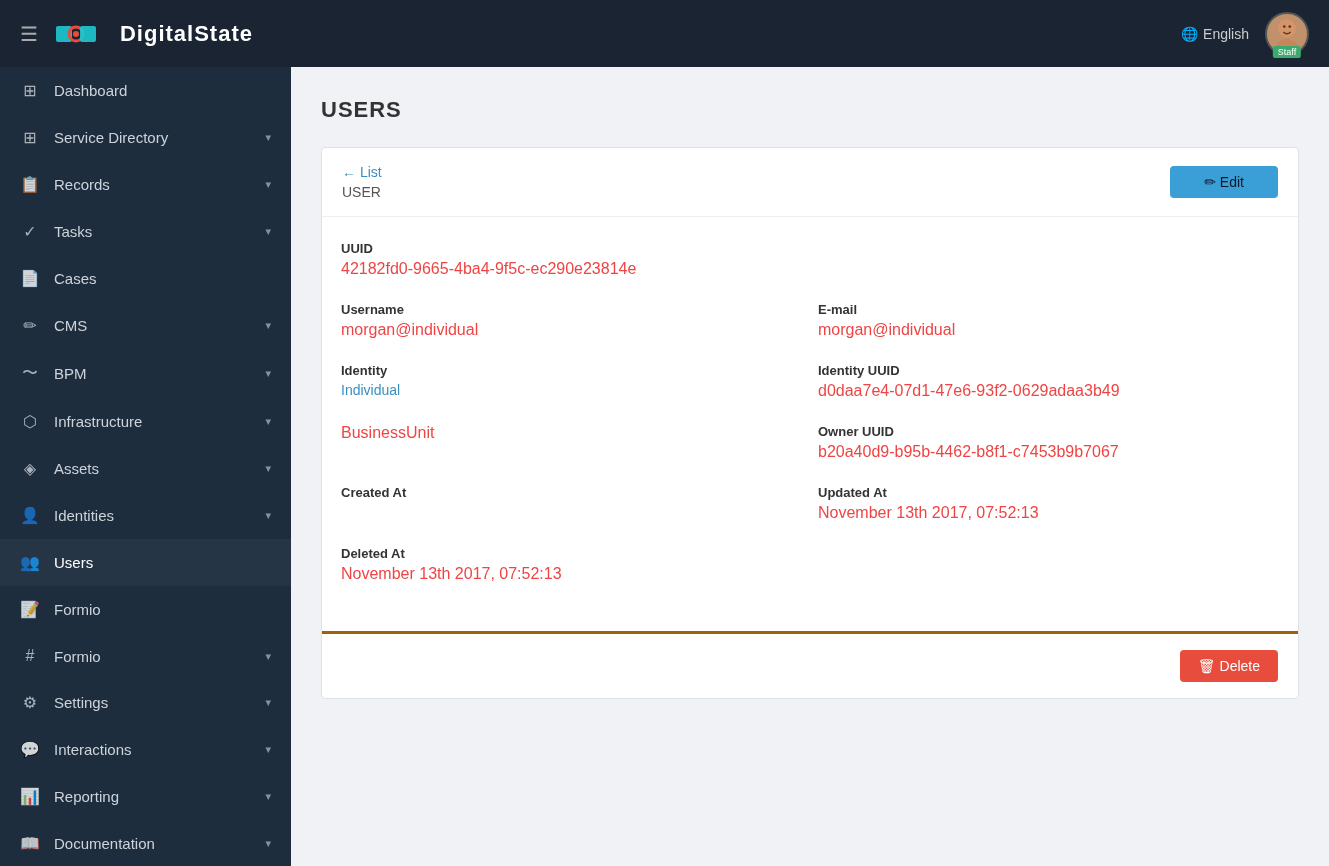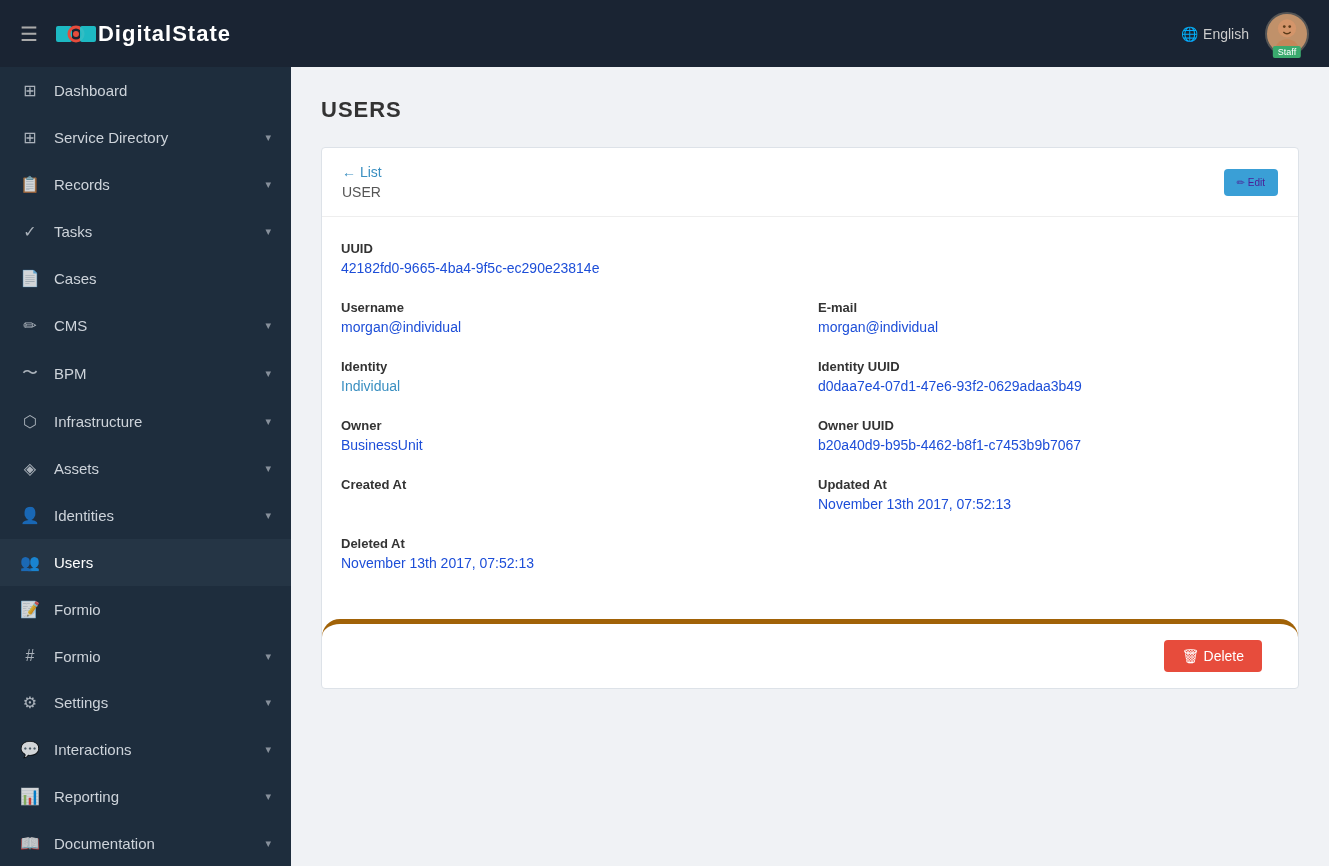--- a/index.html
+++ b/index.html
@@ -10,21 +10,21 @@
       background: #1a2433;
       height: 67px;
       display: flex;
       align-items: center;
       padding: 0 20px;
       flex-shrink: 0;
       justify-content: space-between;
     }
     .topnav-left { display: flex; align-items: center; gap: 16px; }
     .hamburger { color: #aaa; font-size: 20px; cursor: pointer; }
-    .logo { display: flex; align-items: center; gap: 0; }
+    .logo { display: flex; align-items: center; gap: 22px; }
     .logo-text { color: white; font-size: 22px; font-weight: 700; letter-spacing: 1px; }
     .topnav-right { display: flex; align-items: center; gap: 16px; }
     .lang-btn { color: #ccc; font-size: 14px; cursor: pointer; display: flex; align-items: center; gap: 4px; }
     .avatar-wrap { position: relative; }
     .avatar {
       width: 44px; height: 44px; border-radius: 50%;
       background: #c0916a;
       overflow: hidden;
       display: flex; align-items: flex-end; justify-content: center;
       border: 2px solid #555;
@@ -86,42 +86,42 @@
       padding: 16px 20px;
       border-bottom: 1px solid #eee;
       display: flex; align-items: center; justify-content: space-between;
     }
     .card-header-left { display: flex; flex-direction: column; gap: 4px; }
     .back-link { color: #3a8fc1; font-size: 14px; cursor: pointer; display: flex; align-items: center; gap: 4px; }
     .card-sub { font-size: 14px; color: #555; font-weight: 500; }
 
     .edit-btn {
       background: #3a9fd6;
-      color: #4c1d95;
+      color: #0f172a;
       border: none;
-      padding: 8px 13px;
+      padding: 8px 34px;
       border-radius: 4px;
-      font-size: 10px;
+      font-size: 14px;
       cursor: pointer;
       display: flex; align-items: center; gap: 6px;
     }
 
     .card-body { padding: 24px 19px; }
     .field-section-full { margin-bottom: 24px; }
 
     .fields-row { display: grid; grid-template-columns: 1fr 1fr; gap: 16px; margin-bottom: 24px; }
 
     .field-label { font-size: 13px; font-weight: 700; color: #333; margin-bottom: 4px; }
-    .field-value { font-size: 14px; color: #1d4ed8; }
+    .field-value { font-size: 16px; color: #ef4444; }
     .field-value-link { font-size: 14px; color: #3a8fc1; cursor: pointer; }
 
     .card-footer {
-      padding: 16px 36px;
-      border-top: 5px solid #a16207;
-      display: flex; justify-content: flex-end; border-radius: 18px;
+      padding: 16px 20px;
+      border-top: 3px solid #a16207;
+      display: flex; justify-content: flex-end;
     }
 
     .delete-btn {
       background: #e74c3c;
       color: white;
       border: none;
       padding: 8px 18px;
       border-radius: 4px;
       font-size: 14px;
       cursor: pointer;
@@ -325,21 +325,20 @@
             <div class="field-value-link">Individual</div>
           </div>
           <div>
             <div class="field-label">Identity UUID</div>
             <div class="field-value">d0daa7e4-07d1-47e6-93f2-0629adaa3b49</div>
           </div>
         </div>
 
         <div class="fields-row">
           <div>
-            <div class="field-label">Owner</div>
             <div class="field-value">BusinessUnit</div>
           </div>
           <div>
             <div class="field-label">Owner UUID</div>
             <div class="field-value">b20a40d9-b95b-4462-b8f1-c7453b9b7067</div>
           </div>
         </div>
 
         <div class="fields-row">
           <div>

